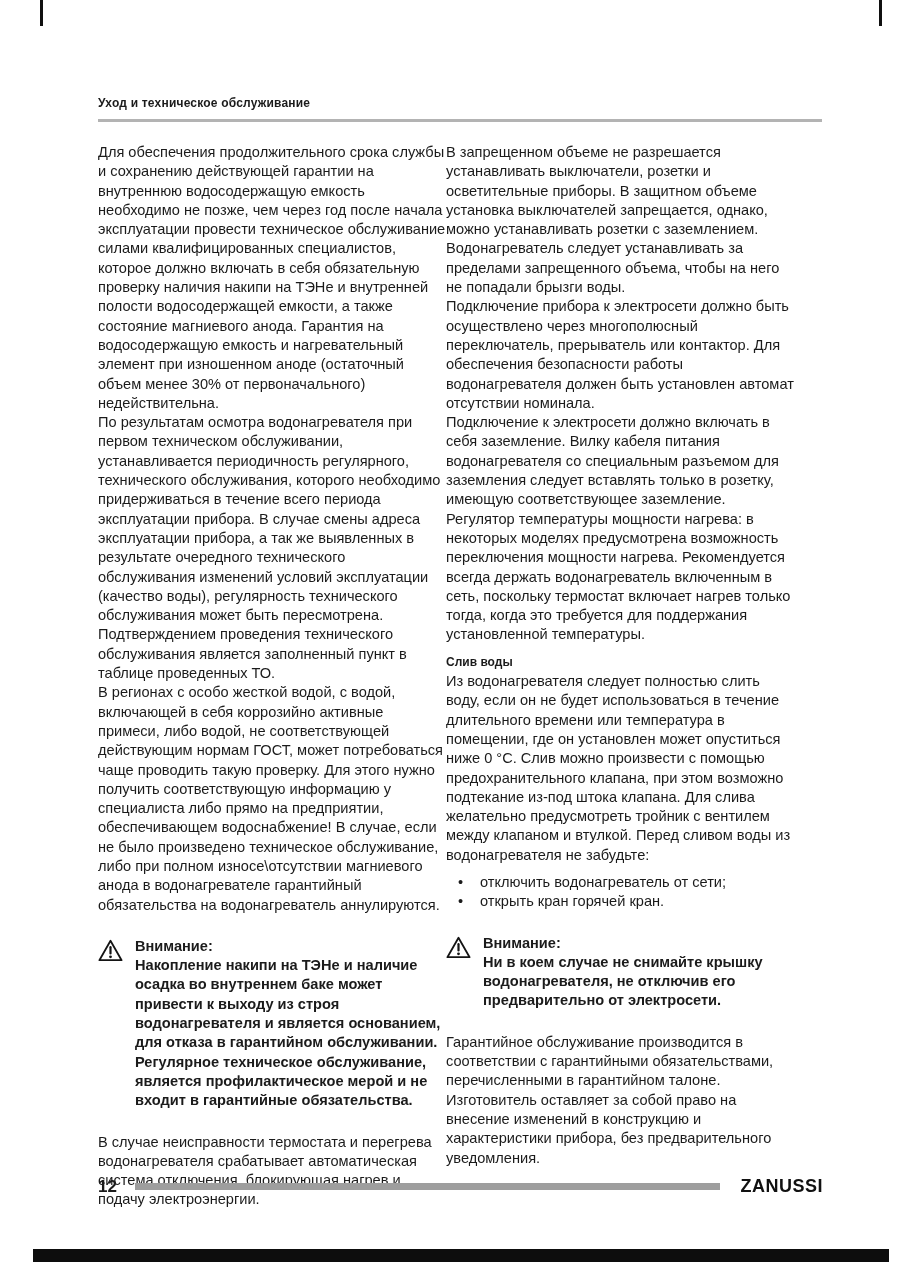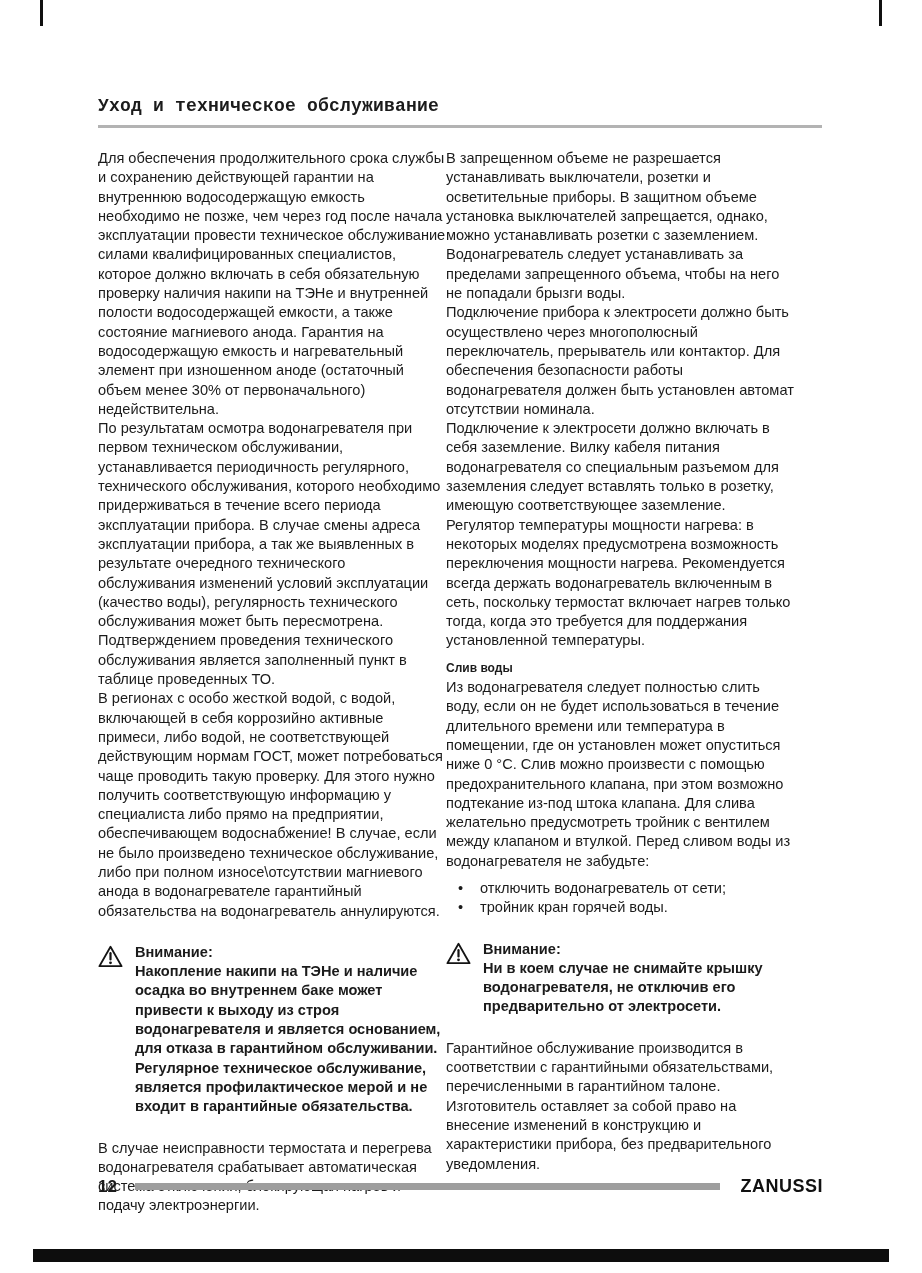--- a/index.html
+++ b/index.html
@@ -19,22 +19,22 @@
   .crop-tr { left: 879px; }
   .crop-bottom {
     position: absolute; left: 33px; right: 33px; bottom: 11px;
     height: 13px; background: #0d0d0d;
   }
 
   .content {
     position: absolute; left: 98px; top: 96px; width: 724px;
   }
   .title {
-    font-size: 18px; font-weight: bold; color: #1b1b1b;
-    letter-spacing: 0.2px; margin-bottom: 9px; font-family: Liberation Mono, monospace;
+    font-size: 12px; font-weight: bold; color: #1b1b1b;
+    letter-spacing: 0.2px; margin-bottom: 9px;
   }
   .rule { height: 3px; background: #b3b3b3; margin-bottom: 21px; }
 
   .columns { display: flex; }
   .col { font-size: 14.6px; line-height: 19.3px; }
   .col-left  { flex: 0 0 348px; }
   .col-right { flex: 0 0 350px; }
   .col p { margin: 0; text-align: left; }
 
   .warning { display: flex; margin: 22px 0; }
@@ -109,21 +109,21 @@
         <p>Водонагреватель следует устанавливать за пределами запрещенного объема, чтобы на него не попадали брызги воды.</p>
         <p>Подключение прибора к электросети должно быть осуществлено через многополюсный переключатель, прерыватель или контактор. Для обеспечения безопасности работы водонагревателя должен быть установлен автомат отсутствии номинала.</p>
         <p>Подключение к электросети должно включать в себя заземление. Вилку кабеля питания водонагревателя со специальным разъемом для заземления следует вставлять только в розетку, имеющую соответствующее заземление.</p>
         <p>Регулятор температуры мощности нагрева: в некоторых моделях предусмотрена возможность переключения мощности нагрева. Рекомендуется всегда держать водонагреватель включенным в сеть, поскольку термостат включает нагрев только тогда, когда это требуется для поддержания установленной температуры.</p>
 
         <h2 class="subhead">Слив воды</h2>
         <p>Из водонагревателя следует полностью слить воду, если он не будет использоваться в течение длительного времени или температура в помещении, где он установлен может опуститься ниже 0 °C. Слив можно произвести с помощью предохранительного клапана, при этом возможно подтекание из-под штока клапана. Для слива желательно предусмотреть тройник с вентилем между клапаном и втулкой. Перед сливом воды из водонагревателя не забудьте:</p>
 
         <ul class="bullets">
           <li><span>отключить водонагреватель от сети;</span></li>
-          <li><span>тройник кран горячей воды.</span></li>
+          <li><span>открыть кран горячей кран.</span></li>
         </ul>
 
         <div class="warning">
           <span class="warn-icon">
             <svg width="25" height="23" viewBox="0 0 25 23" aria-hidden="true">
               <path d="M12.5 1.8 L23.6 21.2 H1.4 Z" fill="none" stroke="#141414" stroke-width="1.8" stroke-linejoin="round"></path>
               <path d="M12.5 8.2 L12.5 14.5" stroke="#141414" stroke-width="2.2" stroke-linecap="round"></path>
               <circle cx="12.5" cy="17.8" r="1.4" fill="#141414"></circle>
             </svg>
           </span>

